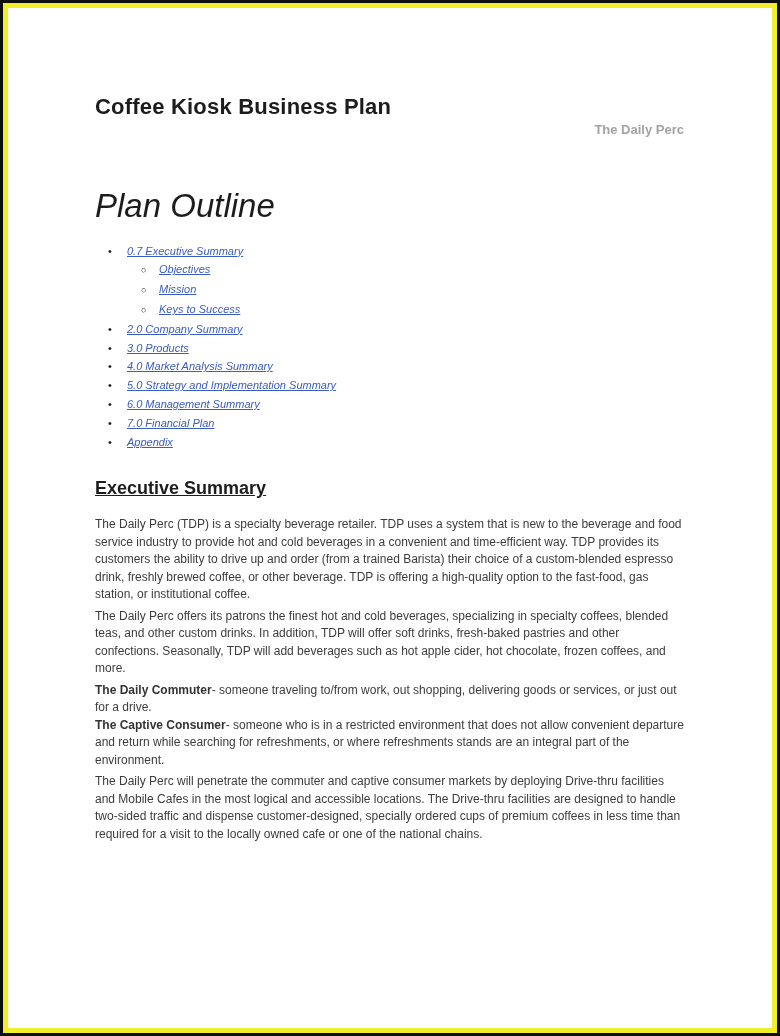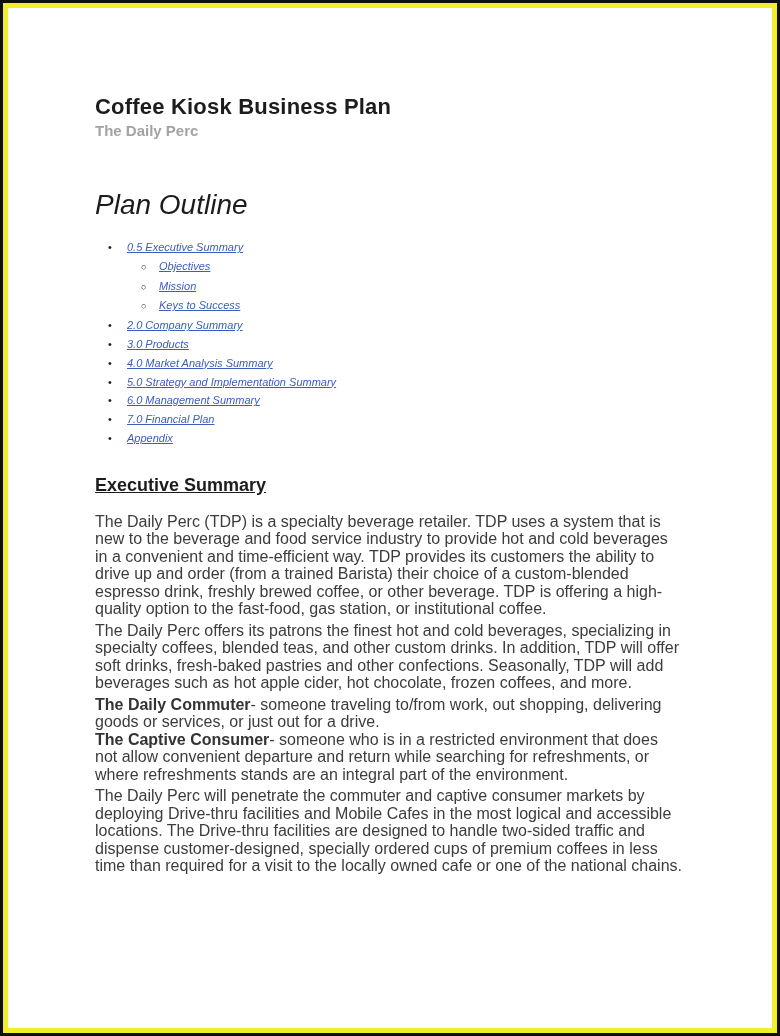--- a/index.html
+++ b/index.html
@@ -30,27 +30,28 @@
   .doc-title {
     margin: 86px 0 0 0;
     font-size: 22px;
     line-height: 1.15;
     font-weight: bold;
     color: #1c1c1c;
     letter-spacing: 0.2px;
   }
   .doc-subtitle {
     margin: 3px 0 0 0;
-    font-size: 15px;
+    font-size: 13px;
     font-weight: bold;
     color: #a3a3a3;
+    text-align: right;
   }
   .outline-heading {
     margin: 51px 0 0 0;
-    font-size: 28px;
+    font-size: 33px;
     line-height: 1.1;
     font-style: italic;
     font-weight: normal;
     color: #1c1c1c;
   }
   .outline-list { margin: 17px 0 0 0; }
   .outline-item {
     display: flex;
     align-items: baseline;
     line-height: 18.8px;
@@ -77,21 +78,21 @@
   }
   .section-heading {
     margin: 27px 0 0 0;
     font-size: 18px;
     font-weight: bold;
     color: #1c1c1c;
     text-decoration: underline;
   }
   .body-para {
     margin: 17px 0 0 0;
-    font-size: 16px;
+    font-size: 12px;
     line-height: 17.5px;
     color: #3c3c3c;
     text-align: left;
   }
   .body-para + .body-para { margin-top: 4px; }
   .body-para .b { font-weight: bold; color: #333333; }
 </style>
 </head>
 <body>
 
@@ -100,21 +101,21 @@
     <div class="page">
 
       <h1 class="doc-title">Coffee Kiosk Business Plan</h1>
       <div class="doc-subtitle">The Daily Perc</div>
 
       <h2 class="outline-heading">Plan Outline</h2>
 
       <div class="outline-list">
         <div class="outline-item">
           <span class="marker">•</span>
-          <a class="outline-link">0.5 Executive Summary</a>
+          <a class="outline-link">0.7 Executive Summary</a>
         </div>
         <div class="outline-item lvl2">
           <span class="marker">○</span>
           <a class="outline-link">Objectives</a>
         </div>
         <div class="outline-item lvl2">
           <span class="marker">○</span>
           <a class="outline-link">Mission</a>
         </div>
         <div class="outline-item lvl2">

